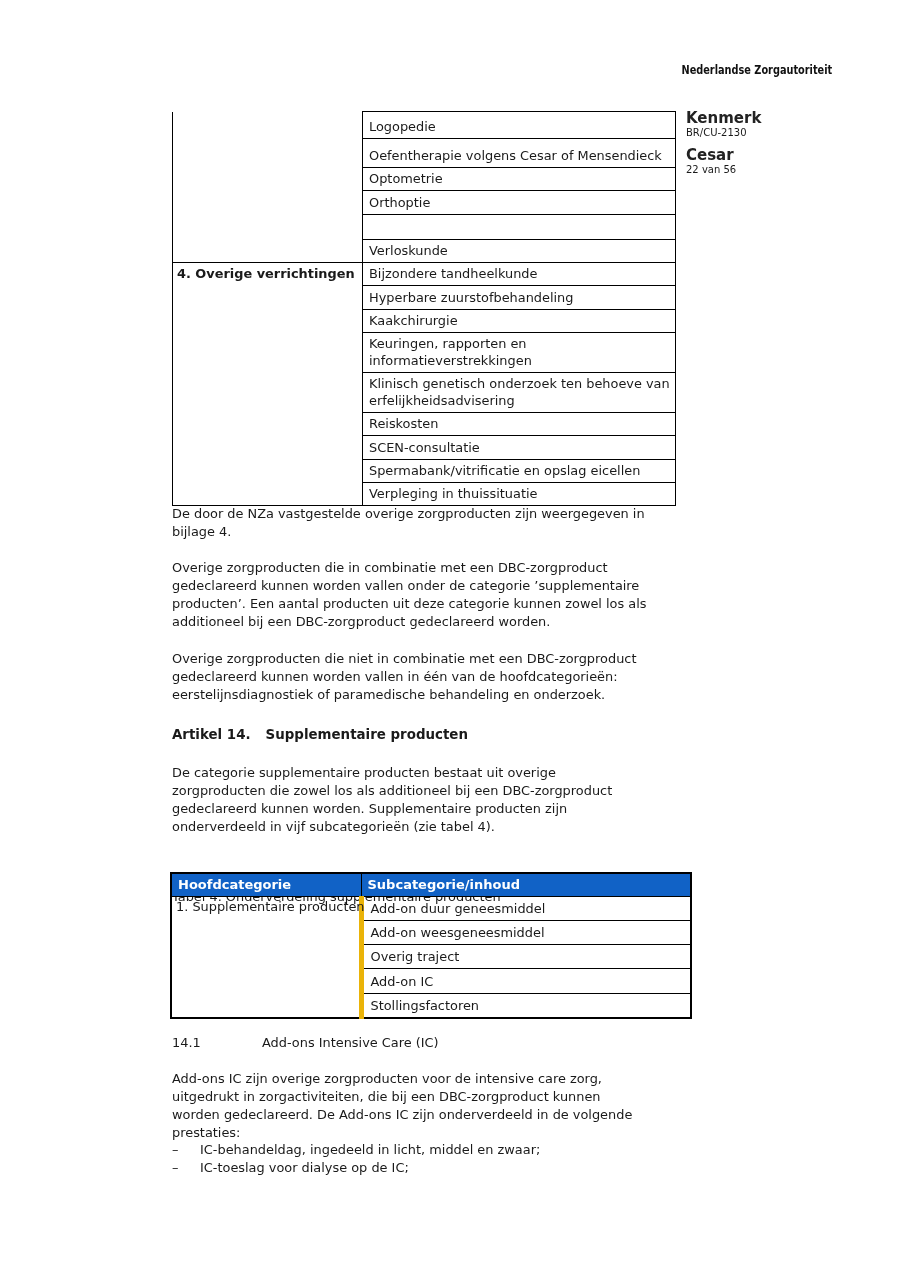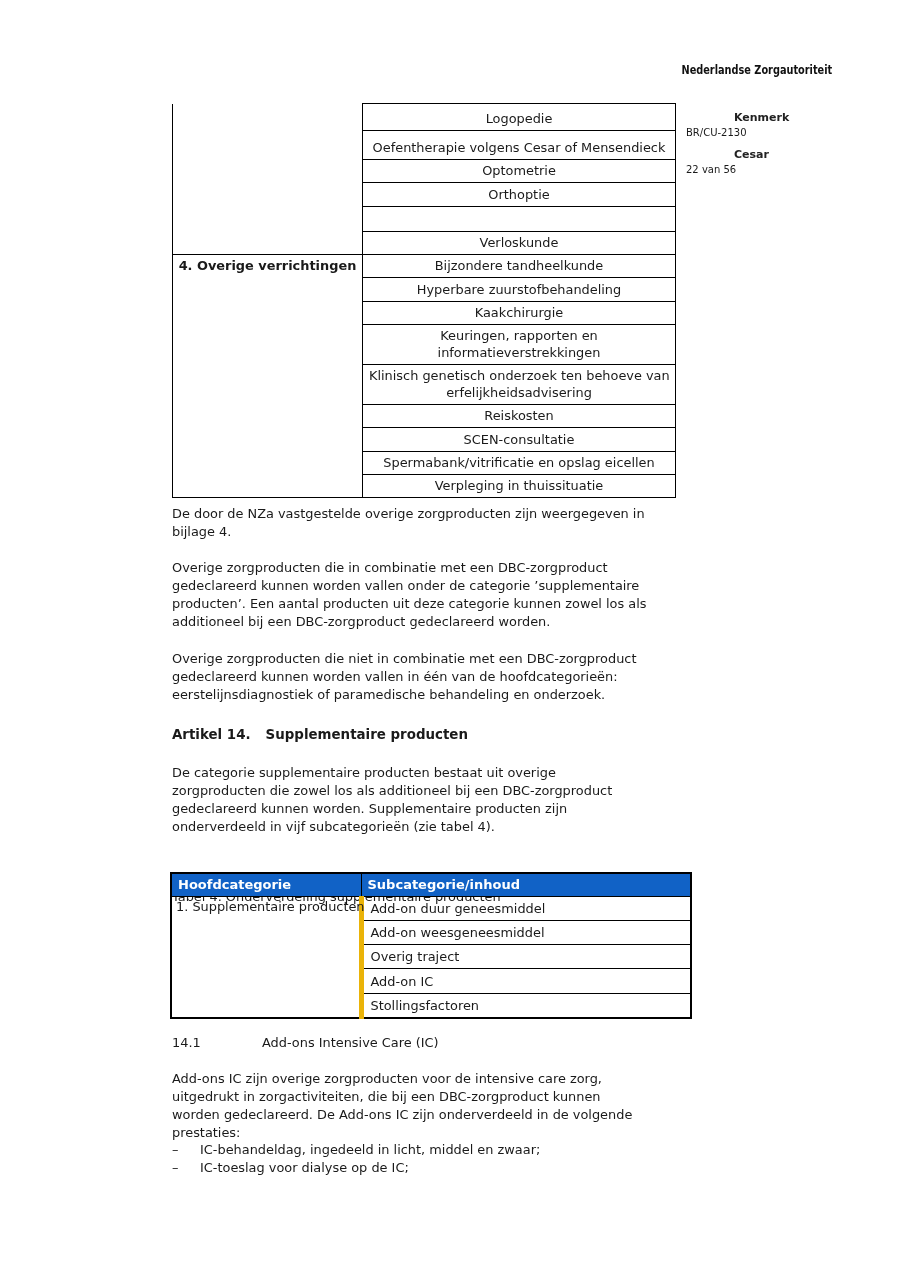--- a/index.html
+++ b/index.html
@@ -8,26 +8,26 @@
     font-family:"DejaVu Sans","Liberation Sans",sans-serif;
     font-size:12.9px; color:#1a1a1a; overflow:hidden;
   }
   .brand {
     position:absolute; top:62px; right:68px;
     font-weight:bold; font-size:12.5px; white-space:nowrap;
     transform:scaleX(0.78); transform-origin:100% 50%;
     color:#111;
   }
   .meta { position:absolute; left:686px; top:111px; }
-  .meta .label { font-weight:bold; font-size:11px; line-height:14px; color:#222;margin-left:48px; }
+  .meta .label { font-weight:bold; font-size:15px; line-height:14px; color:#222; }
   .meta .value { font-size:10px; line-height:15px; margin-bottom:8px; color:#1a1a1a; }
 
   
   table { border-collapse:collapse; table-layout:fixed; }
-  .t3 { position:absolute; left:172px; top:103px; width:503px;text-align:center; }
+  .t3 { position:absolute; left:172px; top:111px; width:503px; }
   .t3 td { line-height:17px; overflow:hidden; }
   .t3 td.l {
     vertical-align:top; border-left:1px solid #000;
     padding:2px 4px 2px 4px; white-space:pre;
   }
   .t3 td.l.cat { border-top:1px solid #000; border-bottom:1px solid #000;font-weight:bold; }
   .t3 td.r {
     vertical-align:bottom; white-space:pre;
     border-left:1px solid #000; border-right:1px solid #000; border-bottom:1px solid #000;
     padding:2px 6px 3px 6px;

